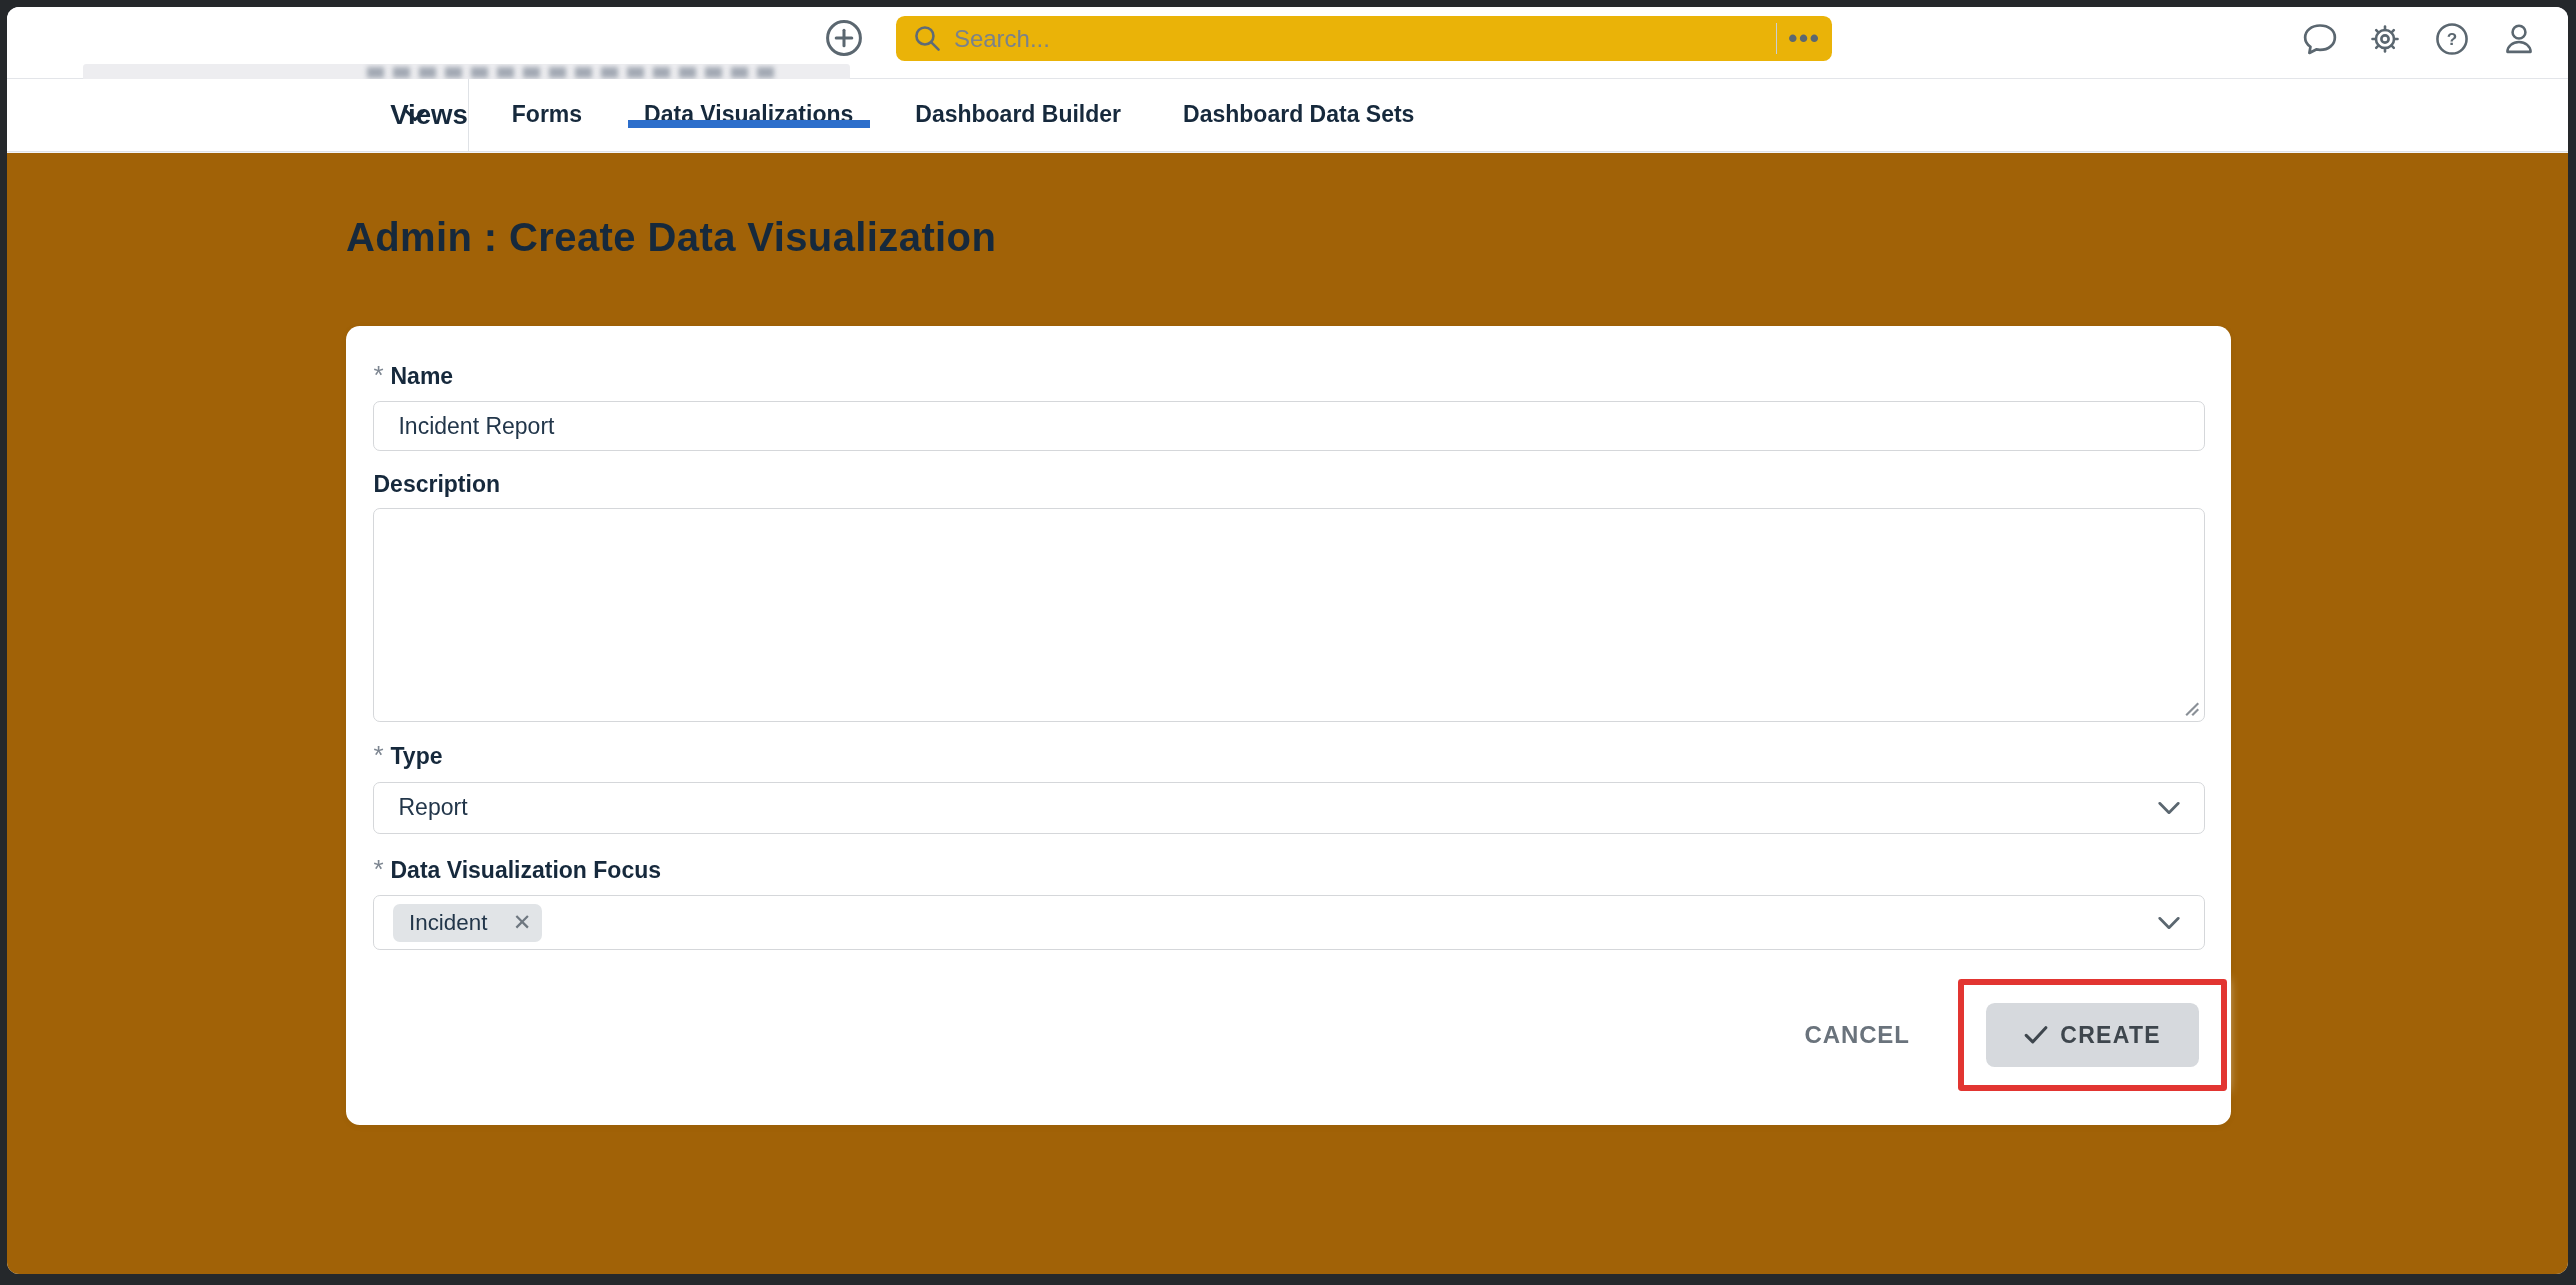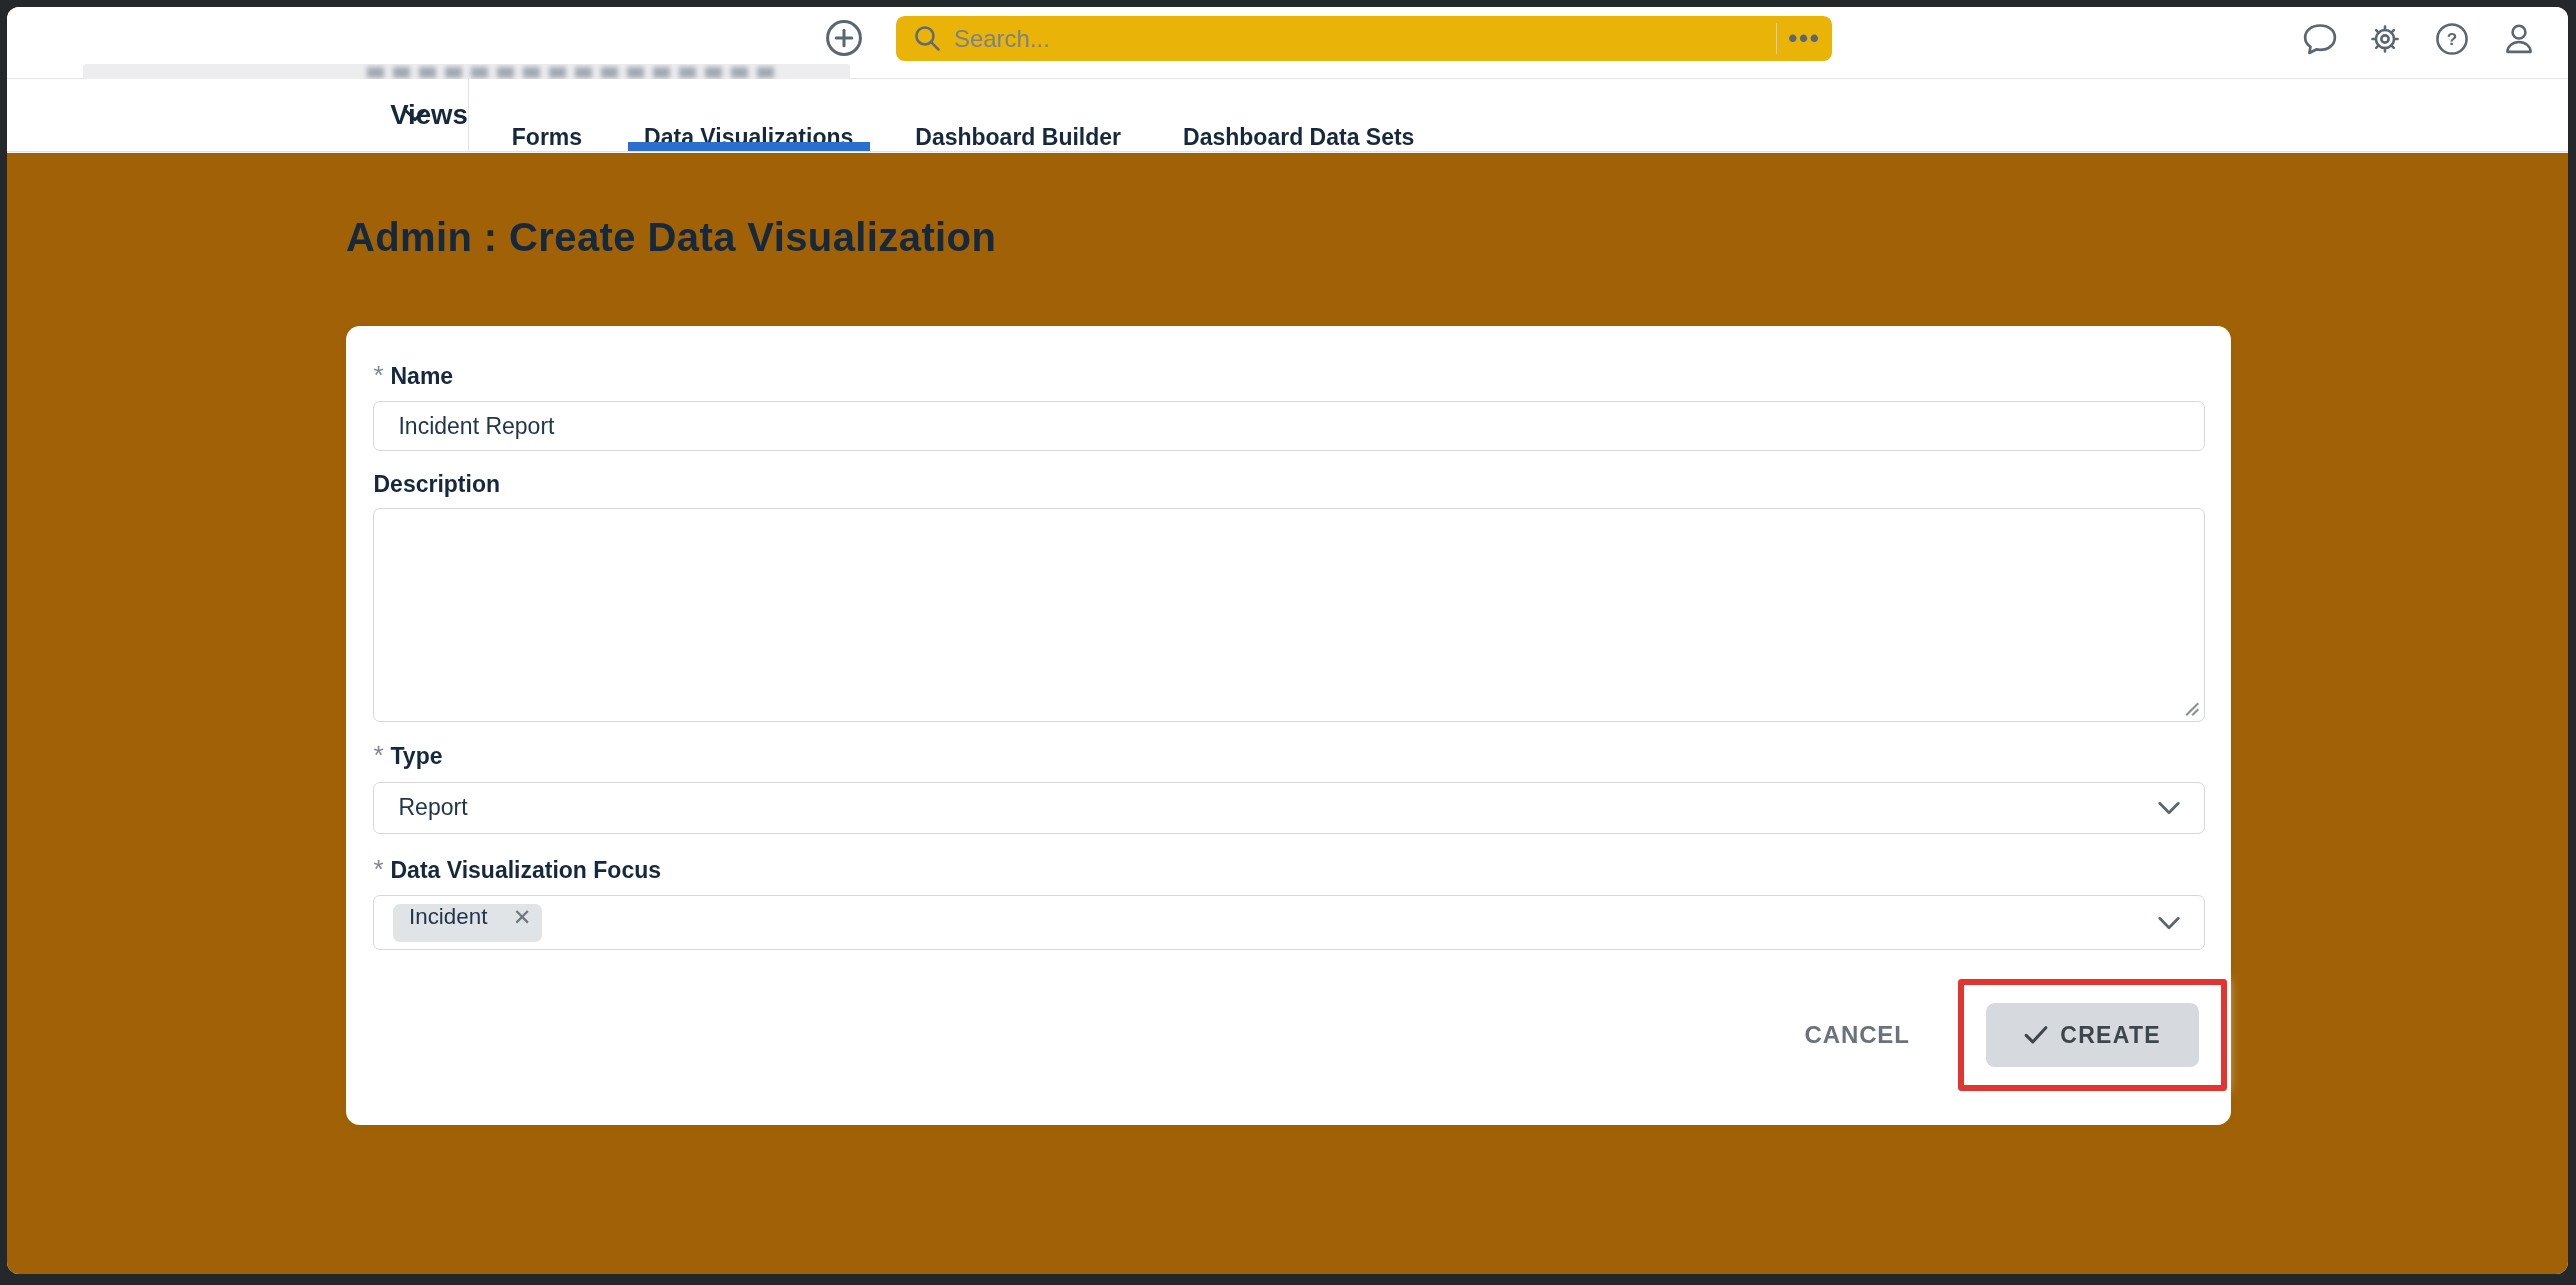--- a/index.html
+++ b/index.html
@@ -58,21 +58,21 @@
     background: #ffffff; border-bottom: 0.9px solid #dfe2e6;
     display: flex; align-items: stretch;
   }
   .views-zone {
     width: 461px; flex: 0 0 auto; position: relative;
     display: flex; align-items: center; cursor: pointer; justify-content: flex-end;
   }
   .views-label { font-size: 27.6px; font-weight: 700; color: #16293c; margin-left: 26px; }
   .views-zone svg { position: absolute; right: 40px; }
   .nav-divider { width: 0.9px; background: #dfe2e6; flex: 0 0 auto; }
-  .tabs { display: flex; align-items: flex-end; margin-left: 12px; }
+  .tabs { display: flex; align-items: center; margin-left: 12px; }
   .tab {
     position: relative; display: flex; align-items: center;
     padding: 0 31px; cursor: pointer;
     font-size: 23px; font-weight: 600; color: #16293c;
   }
   .tab .underline {
     position: absolute; left: 14.6px; right: 14.6px; bottom: 0; height: 8.6px;
     background: #2c6ecb; display: none;
   }
   .tab.active .underline { display: block; }
@@ -111,21 +111,21 @@
   .select {
     position: relative; width: 100%; margin-top: 10.3px;
     border: 1.3px solid #d5d7da; border-radius: 6.9px; background: #fff;
     display: flex; align-items: center; cursor: pointer;
   }
   .select.type { height: 52px; padding: 0 60px 0 24px; }
   .select.focus { height: 55px; padding: 0 60px 0 19px; }
   .select .value { font-size: 23px; color: #22364a; }
   .select .chev { position: absolute; right: 22.4px; top: 50%; transform: translateY(-50%); }
   .chip {
-    display: inline-flex; align-items: flex-start; height: 38px;
+    display: inline-flex; align-items: center; height: 38px;
     background: #e1e4e7; border-radius: 6.9px; overflow: hidden;
   }
   .chip .chip-label {
     display: flex; align-items: center; padding: 0 13.8px 0 15.5px;
     font-size: 22.4px; color: #22364a;
   }
   .chip .chip-divider { width: 0.9px; background: #c9cdd2; margin: 1.7px 0; }
   .chip .chip-x {
     width: 40px; display: flex; align-items: center; justify-content: center;
     font-size: 22.4px; color: #6e7780; cursor: pointer; border: none; background: transparent;

